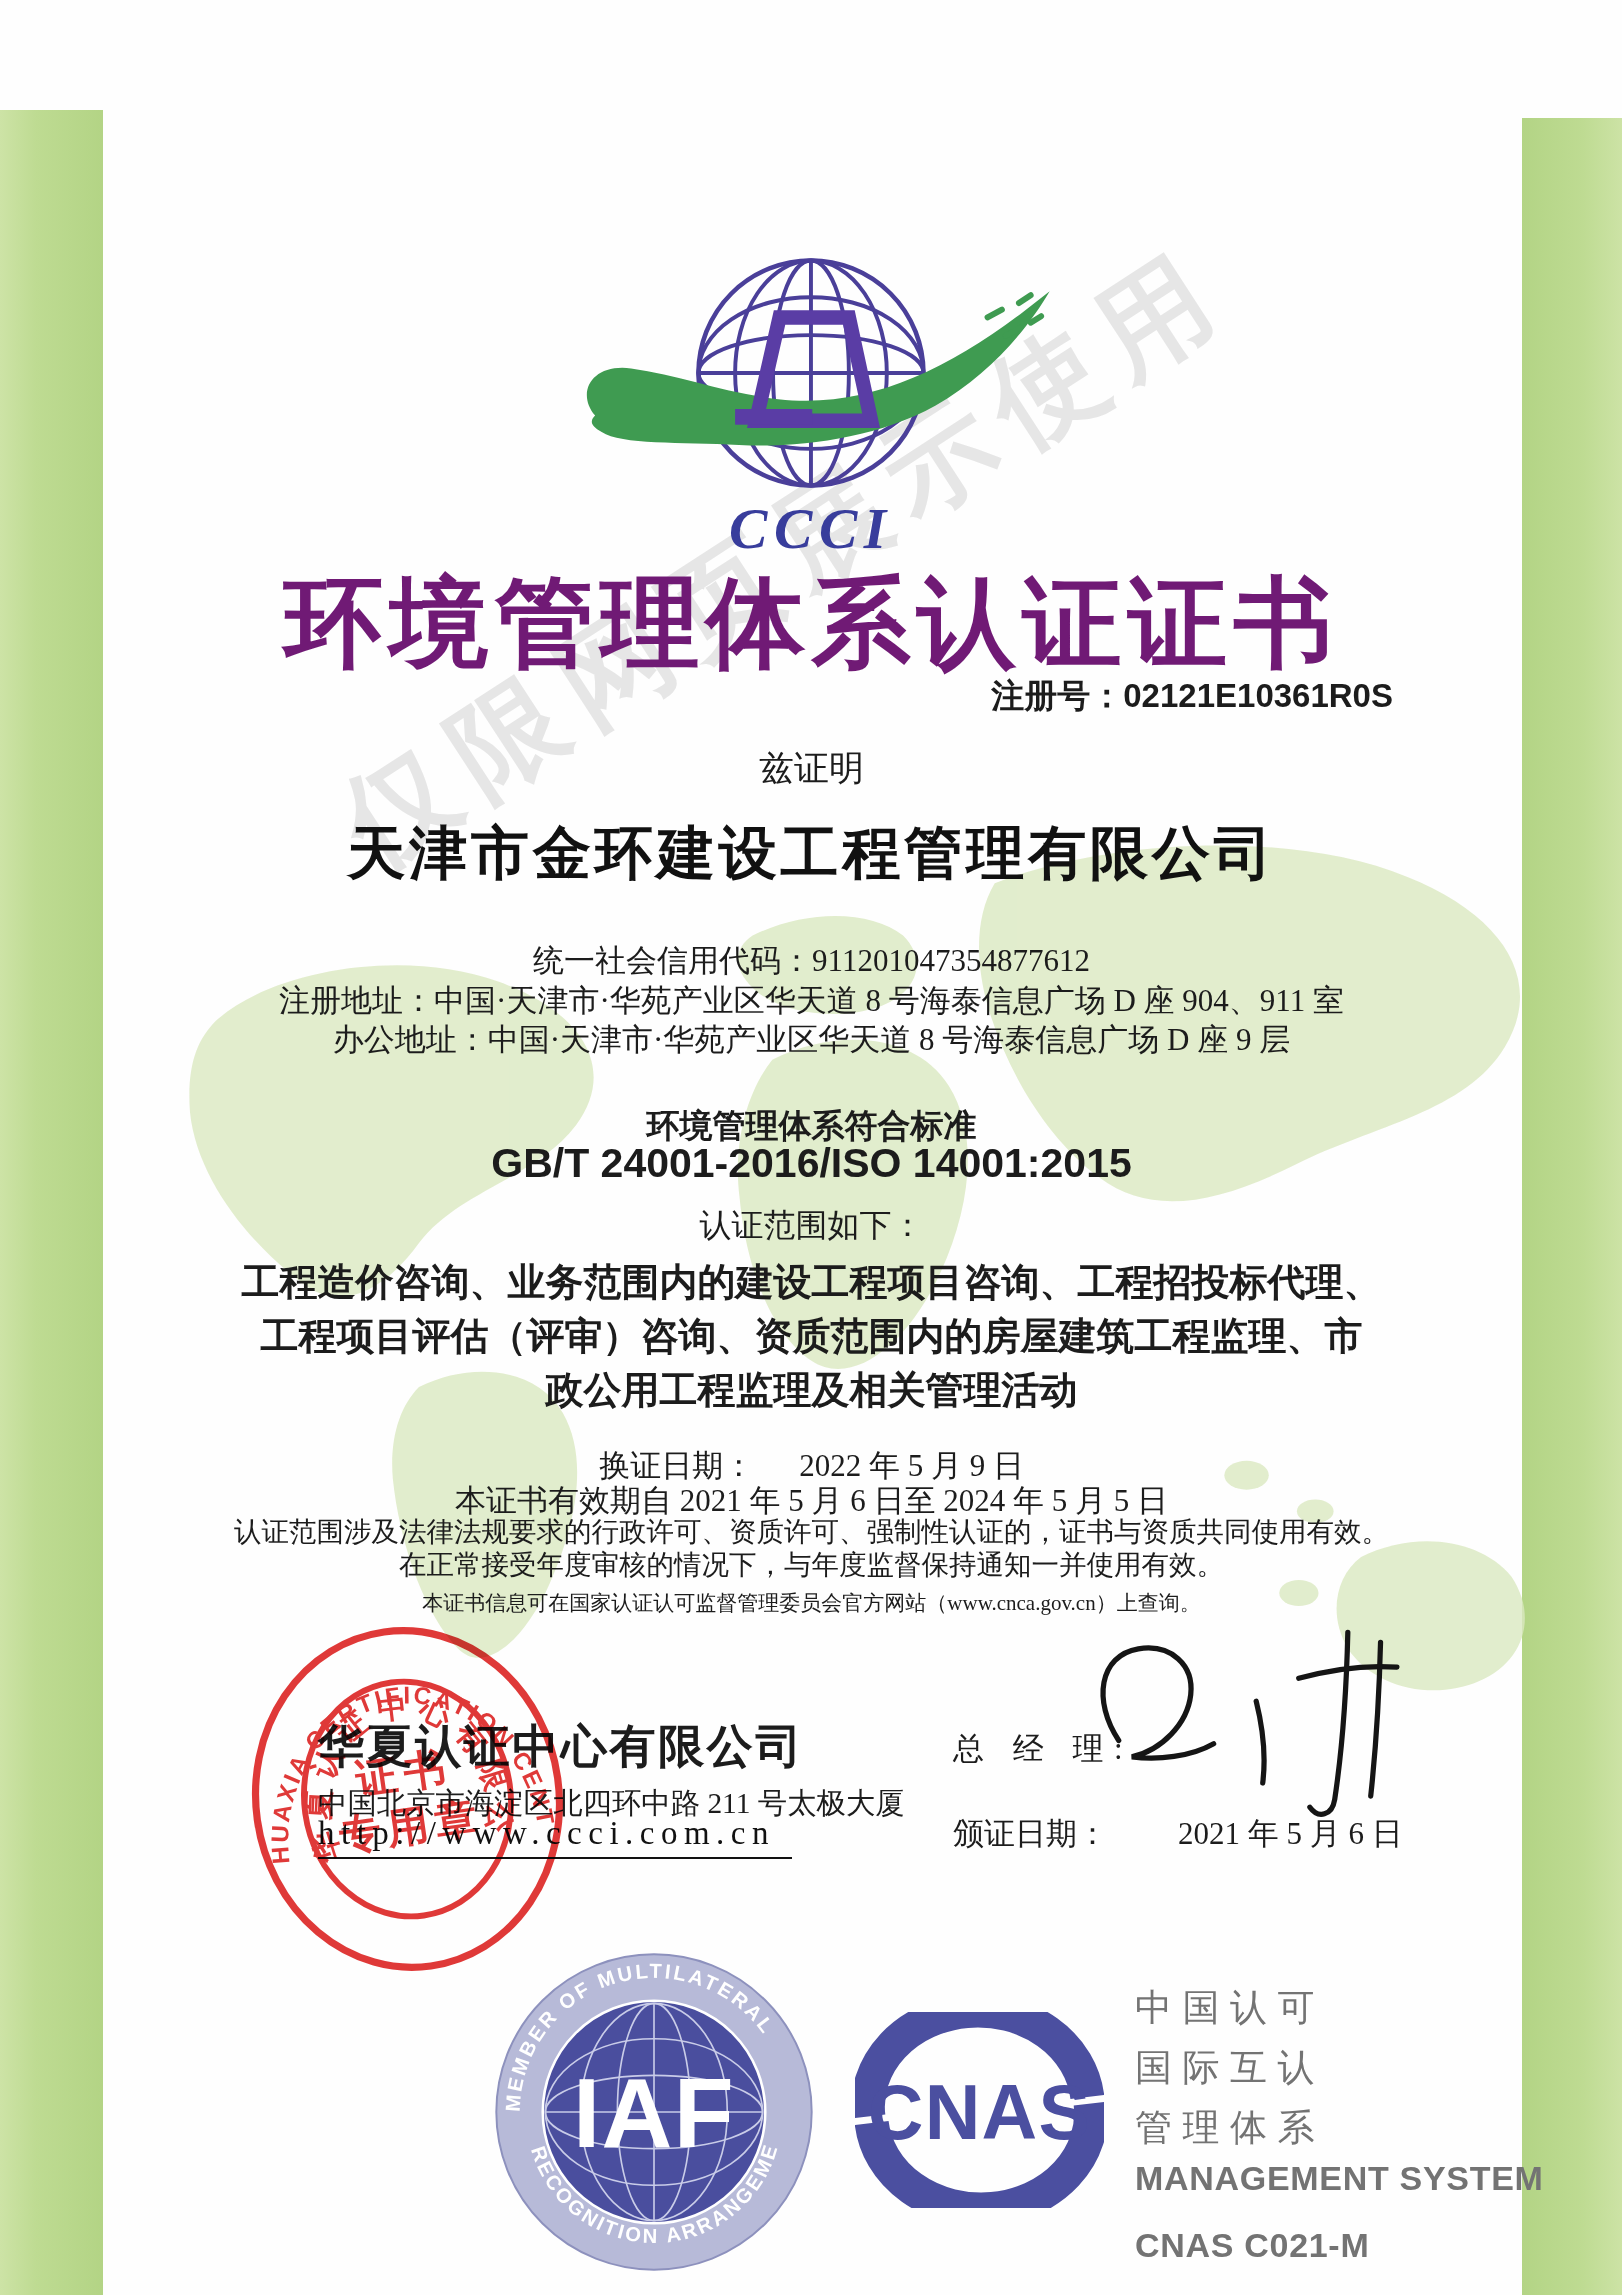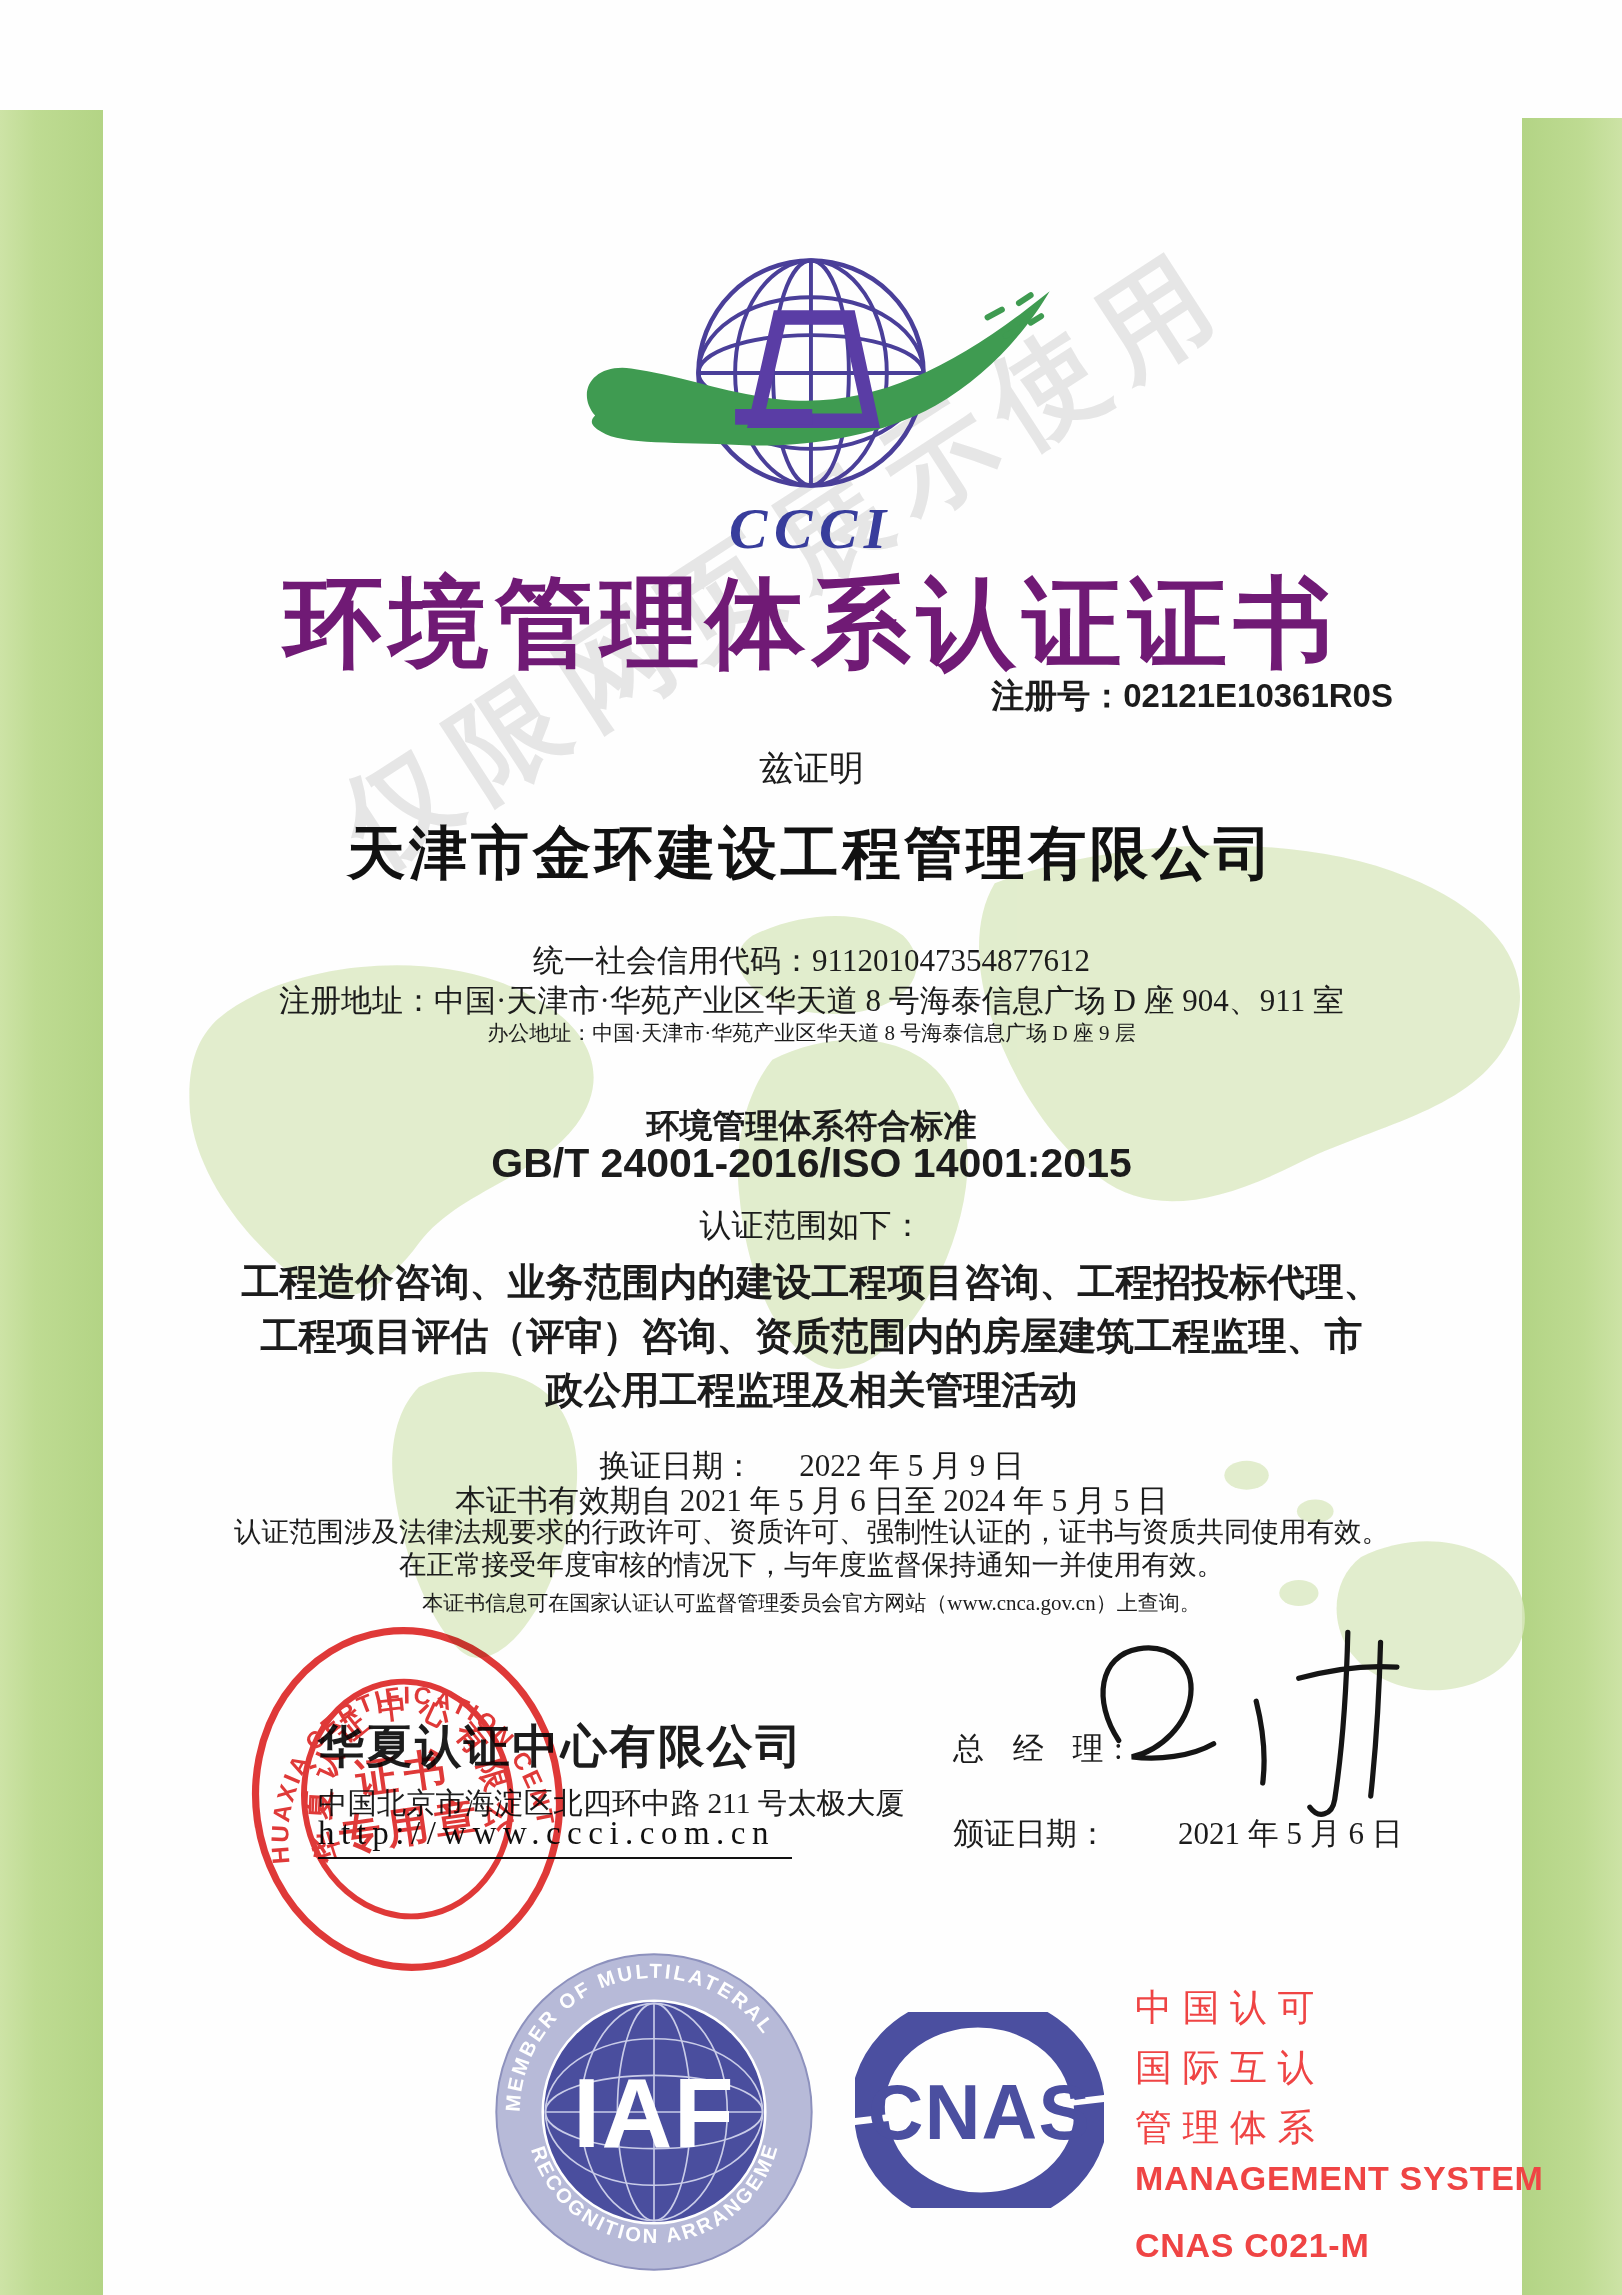--- a/index.html
+++ b/index.html
@@ -19,21 +19,21 @@
     color:#e6e6e6;z-index:1;white-space:nowrap;}
   .line{position:absolute;white-space:nowrap;z-index:3;}
   .center{left:50%;transform:translateX(-50%);}
   .title{top:558px;font-size:99px;font-weight:900;letter-spacing:6.5px;color:#701a75;}
   .regno{top:674px;right:230px;font-size:33px;font-weight:700;
     font-family:"Liberation Sans","DejaVu Sans",sans-serif;}
   .certify{top:745px;font-size:35px;}
   .company{top:815px;font-size:58px;font-weight:700;letter-spacing:3.9px;color:#111;}
   .credit{top:940px;font-size:31px;}
   .regaddr{top:980px;font-size:31px;}
-  .offaddr{top:1019px;font-size:21px;text-align:center;}
+  .offaddr{top:1019px;font-size:31px;text-align:center;}
   .stdhead{top:1104px;font-size:33px;font-weight:700;}
   .gbt{top:1140px;font-size:41px;font-weight:700;font-family:"Liberation Sans","DejaVu Sans",sans-serif;}
   .scopehead{top:1204px;font-size:32px;}
   .scope{position:absolute;top:1255px;left:50%;transform:translateX(-50%);width:1178px;
     text-align:center;font-size:38px;font-weight:700;line-height:54px;z-index:3;white-space:normal;}
   .renew{top:1445px;font-size:31px;display:flex;gap:45px;}
   .validity{top:1480px;font-size:31px;}
   .note1{top:1514px;font-size:27.5px;}
   .note2{top:1547px;font-size:27.5px;}
   .note3{top:1589px;font-size:21px;}
@@ -42,21 +42,21 @@
   .issuer-url{left:318px;top:1815px;font-size:33px;letter-spacing:6.5px;color:#111;
     text-decoration:none;border-bottom:2.6px solid #111;padding:0 17px 5.2px 0;}
   .gm{left:953px;top:1728px;font-size:31px;letter-spacing:10.5px;}
   .issue-label{left:953px;top:1813px;font-size:31px;}
   .issue-value{left:1178px;top:1813px;font-size:31px;}
   .sig{position:absolute;left:1040px;top:1603px;z-index:6;}
   .stamp{position:absolute;left:247px;top:1616px;z-index:5;opacity:.92;mix-blend-mode:multiply;}
   .ccci{position:absolute;left:569px;top:252px;z-index:2;}
   .iaf{position:absolute;left:495px;top:1953px;z-index:2;}
   .cnas{position:absolute;left:855px;top:2012px;z-index:2;}
-  .cn-acc{position:absolute;left:1135px;color:#ef4444;z-index:3;white-space:nowrap;}
+  .cn-acc{position:absolute;left:1135px;color:#737373;z-index:3;white-space:nowrap;}
   .cn-acc.cjk{font-size:37px;letter-spacing:10.5px;font-weight:500;}
   .cn-acc.en{font-size:34px;font-weight:700;font-family:"Liberation Sans","DejaVu Sans",sans-serif;letter-spacing:0.7px;}
   .t1{top:1983px;}.t2{top:2043px;}.t3{top:2103px;}.t4{top:2159px;}.t5{top:2210px;margin-top:16px;}
 </style>
 </head>
 <body>
 
 <div class="page">
 
   <div class="border left"></div>

